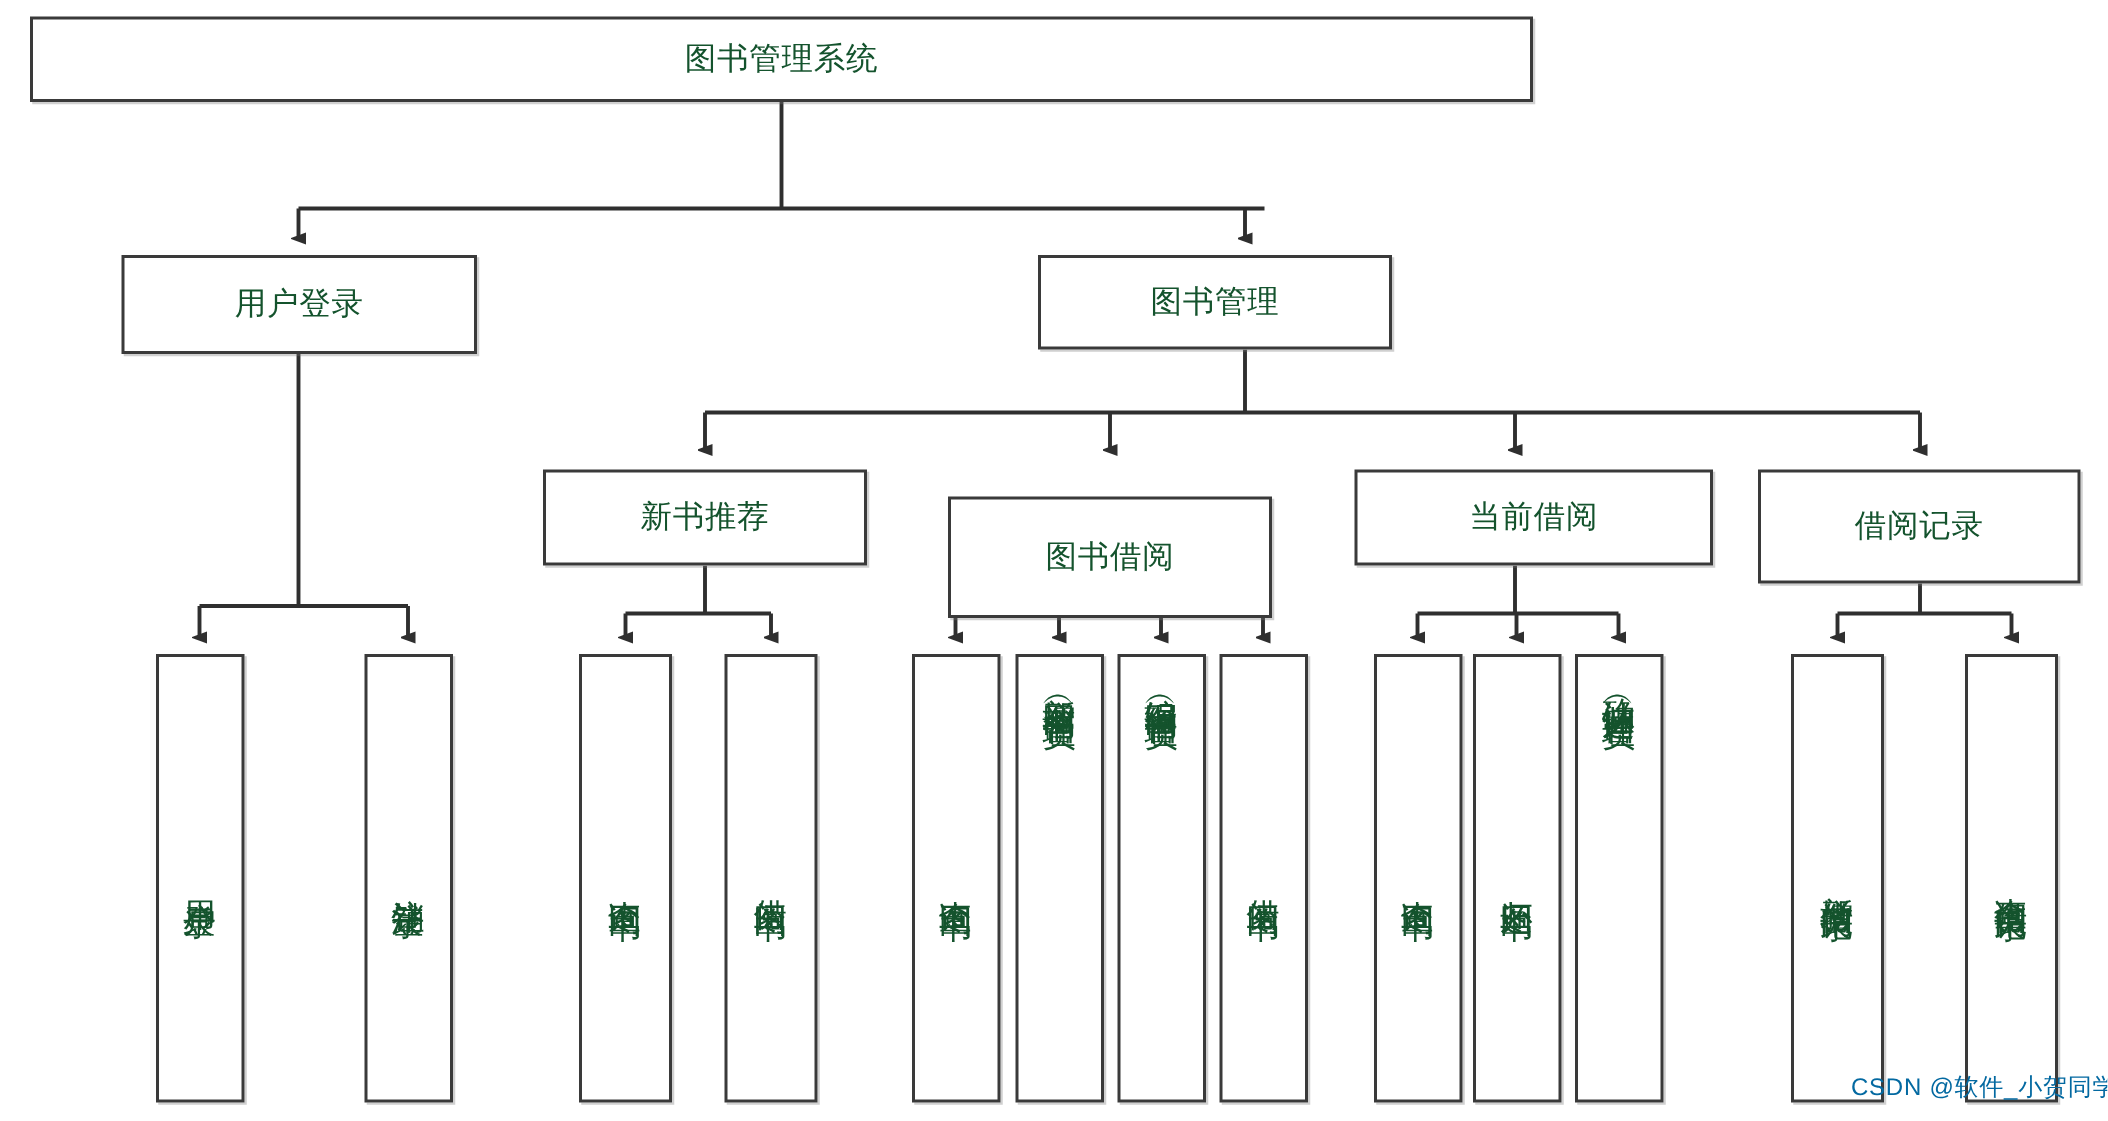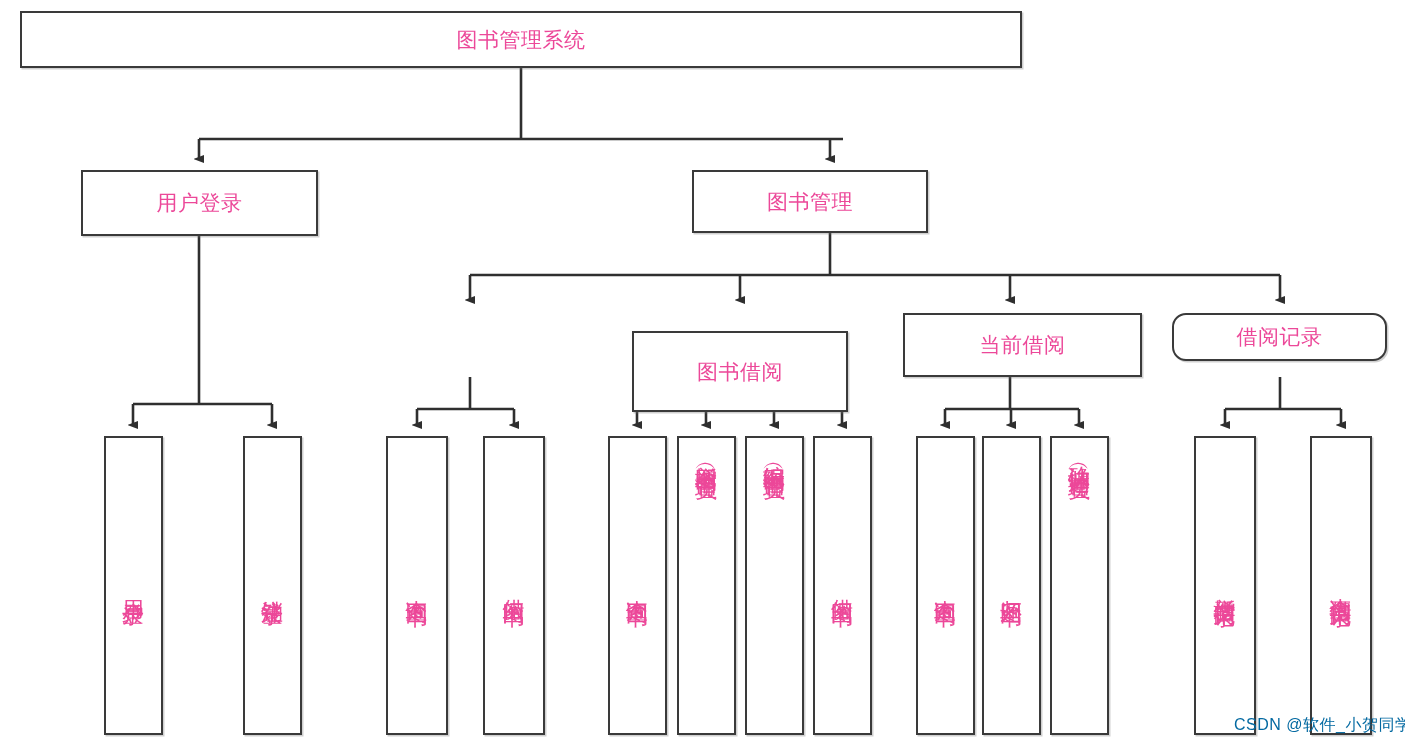--- a/index.html
+++ b/index.html
@@ -27,21 +27,21 @@
     pointer-events: none;
   }
   .node {
     position: absolute;
     box-sizing: border-box;
     border: 2.5px solid #3a3a3a;
     background: #ffffff;
     display: flex;
     align-items: center;
     justify-content: center;
-    color: #ec4899;
+    color: #14532d;
     box-shadow: 1.5px 1.5px 0 rgba(120,120,120,0.35);
   }
   .node .label-h {
     font-size: 21px;
     line-height: 1.2;
     letter-spacing: 0.5px;
     white-space: nowrap;
   }
   .node.vertical {
     align-items: flex-start;
@@ -129,27 +129,30 @@
     <span class="label-h">图书管理系统</span>
   </div>
 
   <div class="node" style="left:81px; top:170px; width:237px; height:66px;">
     <span class="label-h">用户登录</span>
   </div>
   <div class="node" style="left:692px; top:170px; width:236px; height:63px;">
     <span class="label-h">图书管理</span>
   </div>
 
+  <div class="node" style="left:362px; top:313px; width:216px; height:64px;">
+    <span class="label-h">新书推荐</span>
+  </div>
   <div class="node" style="left:632px; top:331px; width:216px; height:81px;">
     <span class="label-h">图书借阅</span>
   </div>
   <div class="node" style="left:903px; top:313px; width:239px; height:64px;">
     <span class="label-h">当前借阅</span>
   </div>
-  <div class="node" style="left:1172px; top:313px; width:215px; height:48px;border-radius:14px;">
+  <div class="node" style="left:1172px; top:313px; width:215px; height:76px;">
     <span class="label-h">借阅记录</span>
   </div>
 
   <div class="node vertical centered" style="left:104px; top:436px; width:59px; height:299px;">
     <span class="label-v">用户登录</span>
   </div>
   <div class="node vertical centered" style="left:243px; top:436px; width:59px; height:299px;">
     <span class="label-v">注销登录</span>
   </div>
 

